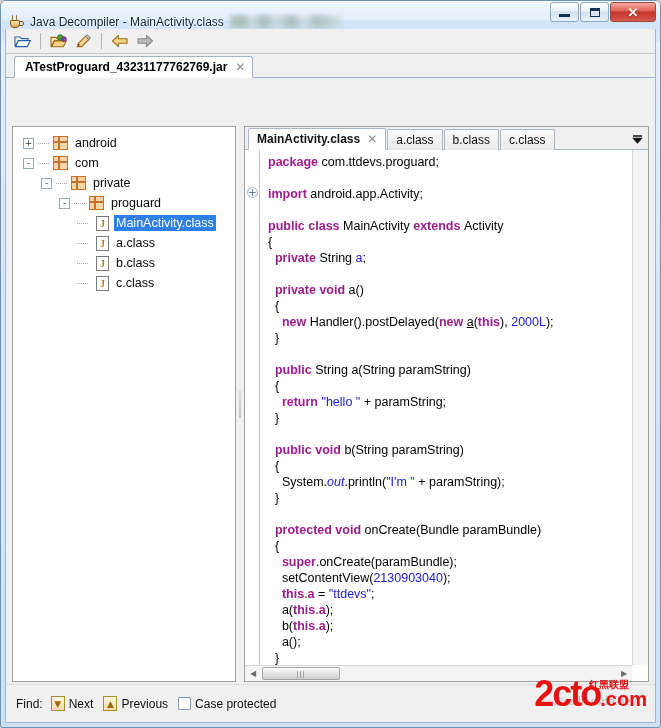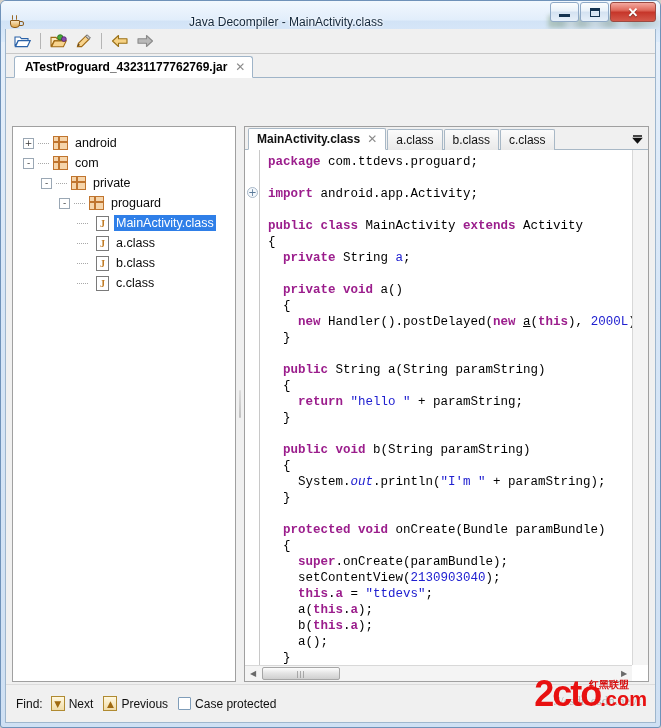--- a/index.html
+++ b/index.html
@@ -18,21 +18,21 @@
     border: 1px solid #6f92b9;
     border-radius: 6px 6px 3px 3px;
     padding: 0;
   }
 
   
   #titlebar {
     position: absolute; left: 0; top: 0; right: 0; height: 41px;
     border-radius: 5px 5px 0 0;
     background: linear-gradient(to bottom, #f2f8fe 0%, #e2eefb 45%, #d2e3f6 50%, #dcebfb 100%);
-    display: flex; align-items: center; justify-content: space-between;
+    display: flex; align-items: center;
   }
   #app-icon {
     width: 16px; height: 16px; margin-left: 7px; margin-right: 6px;
     position: relative; flex: 0 0 auto;
   }
   .cup-body {
     position: absolute; left: 2px; top: 6px; width: 10px; height: 8px;
     background: linear-gradient(to bottom,#f7e3c0,#e0a94e);
     border: 1px solid #8a5a1b; border-radius: 1px 1px 4px 4px;
   }
@@ -203,21 +203,21 @@
   }
   .fold-mark {
     position:absolute; left:2px; width:11px; height:11px;
     border:1px solid #a8b8c8; border-radius:50%; background:#f4f8fc;
     display:flex; align-items:center; justify-content:center;
     font-size:10px; line-height:9px; color:#5a7a9a;
     font-family:"DejaVu Sans", sans-serif;
   }
   #code {
     flex:1; padding: 4px 0 0 8px; overflow:hidden;
-    font-family: Liberation Mono, monospace;
+    font-family: Liberation Sans, sans-serif;
     font-size: 12.5px; line-height: 16px; color:#000;
     white-space: pre;
   }
   .kw { color: #9b1d8c; font-weight: 600; }
   .str { color: #2020d0; }
   .num { color: #2020d0; }
   .fld { color: #2020d0; }
   .fld-it { color: #2020d0; font-style: italic; }
   .lnk { text-decoration: underline; }
   .pl { color: #000; }

